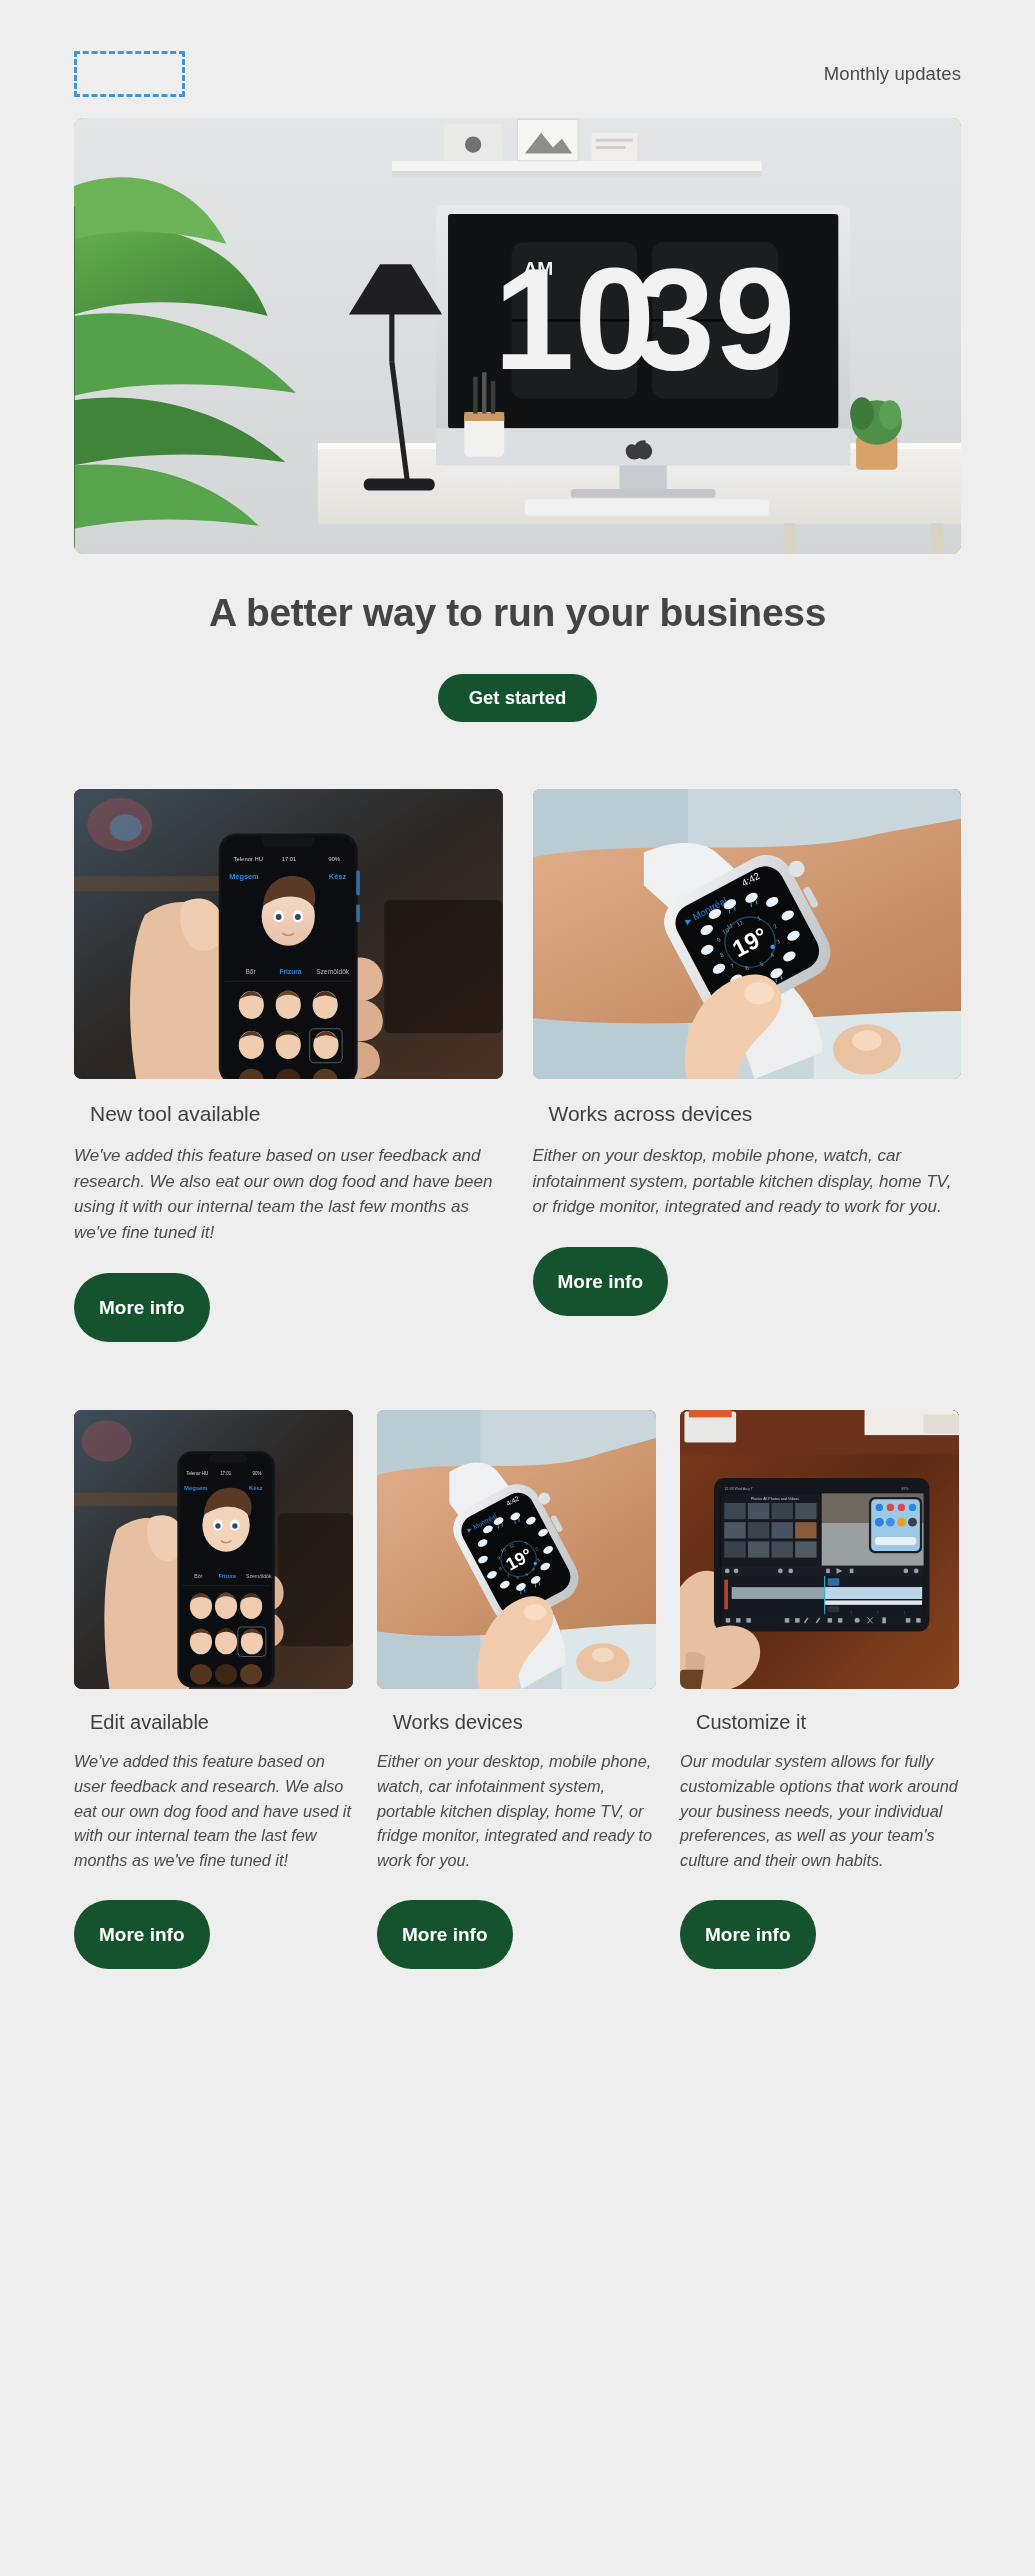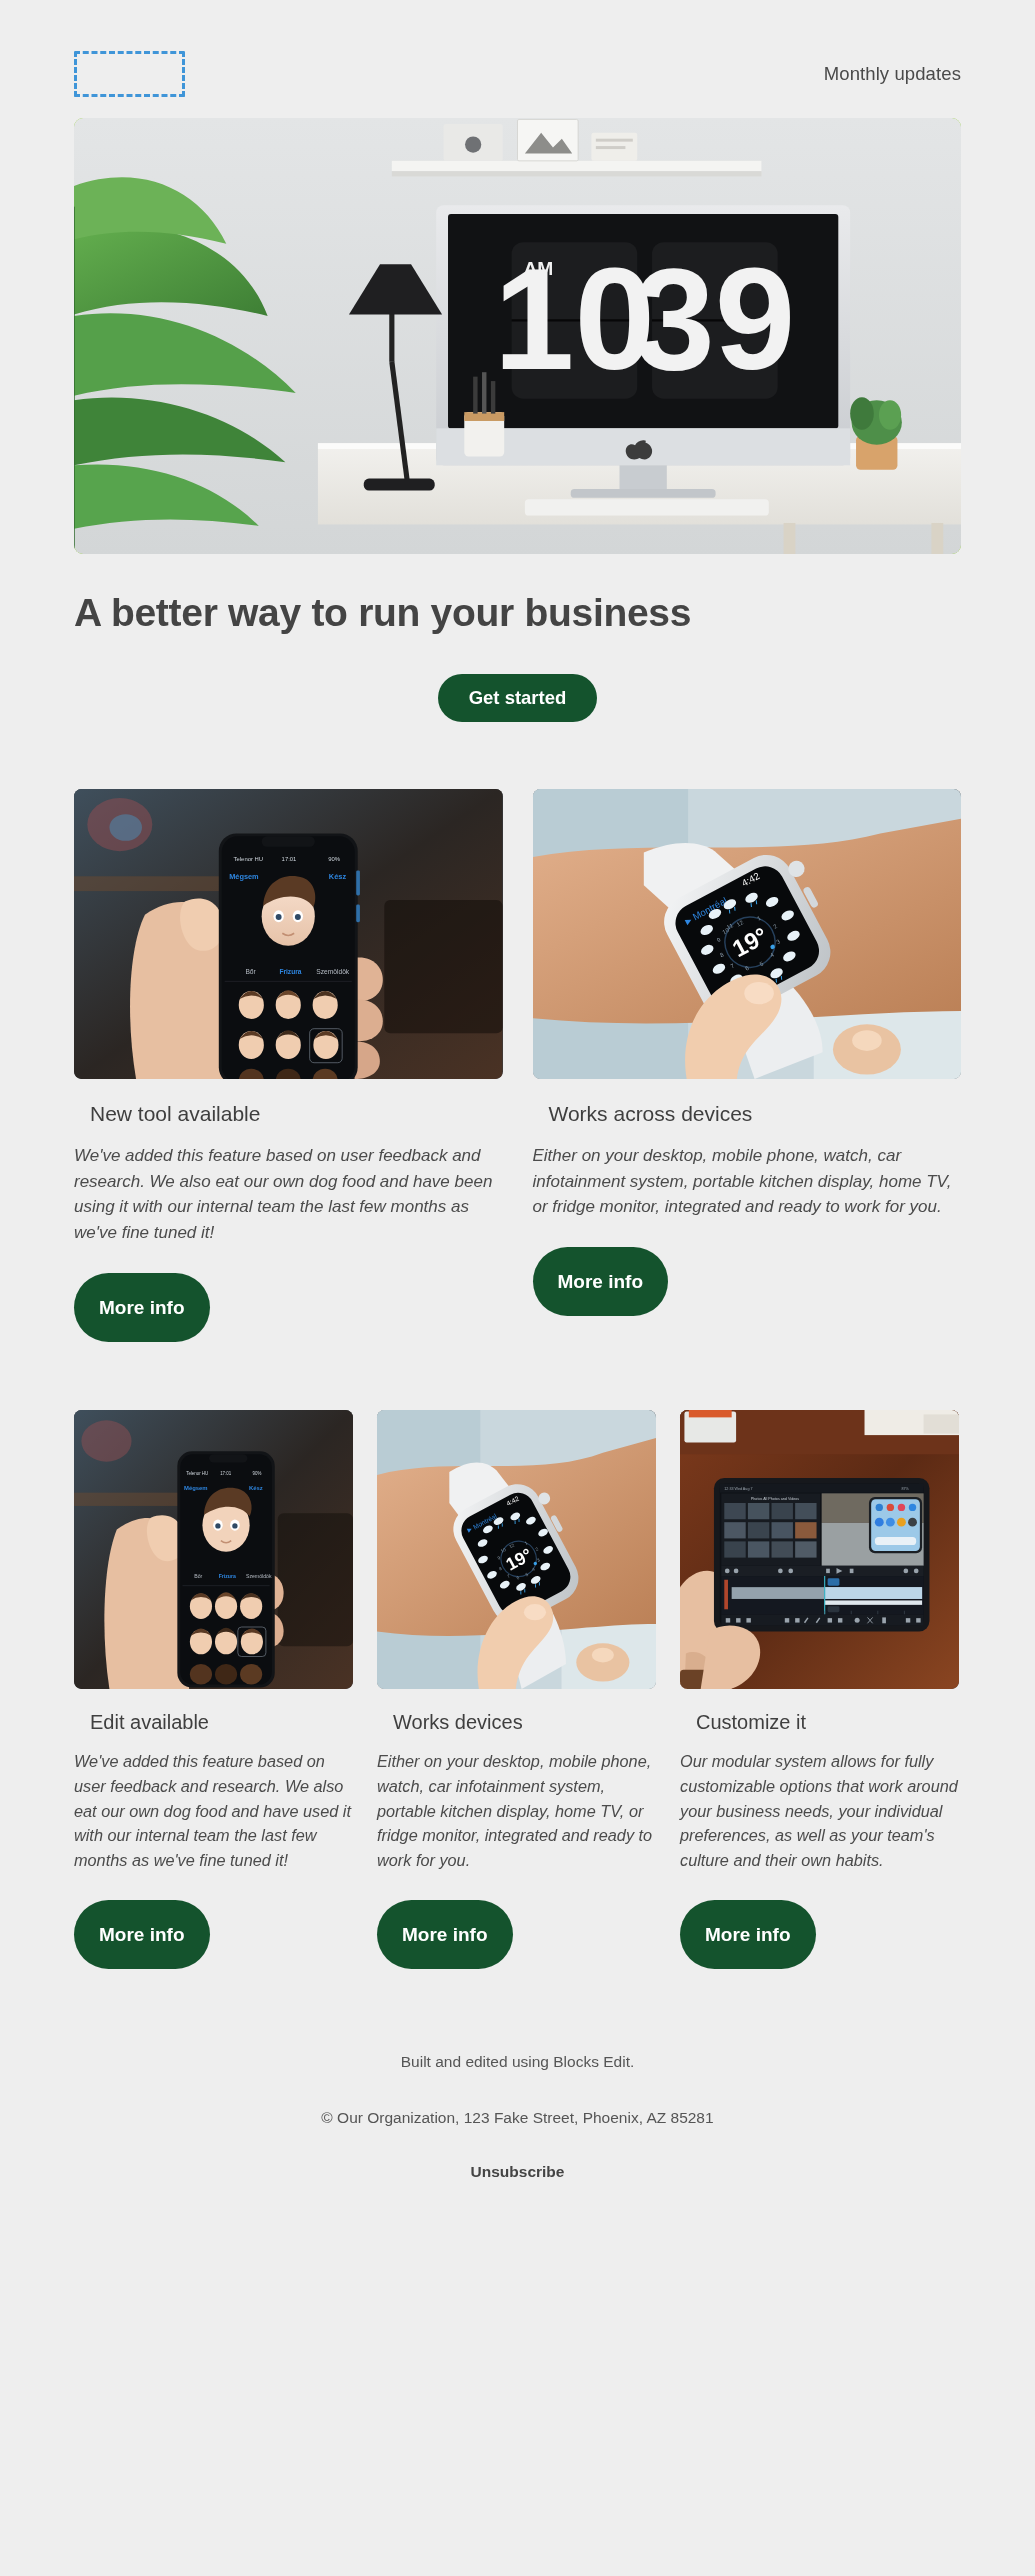--- a/index.html
+++ b/index.html
@@ -56,20 +56,21 @@
     position: relative;
     display: block;
     background: #84cc16;
   }
   .hero-img svg { display:block; width:100%; height:100%; }
 
   .hero-title {
     font-size: 39px;
     font-weight: bold;
     color: #444444;
+    text-align: center;
     margin: 37px 0 0 0;
     letter-spacing: -0.3px;
     line-height: 1.15;
   }
   .hero-body {
     font-size: 18.5px;
     color: #4a4a4a;
     text-align: center;
     line-height: 1.45;
     margin: 21px auto 0 auto;
@@ -707,21 +708,16 @@
           </svg>
         </div>
         <h2 class="card-h">Customize it</h2>
         <p class="card-p">Our modular system allows for fully customizable options that work around your business needs, your individual preferences, as well as your team's culture and their own habits.</p>
         <div class="card-btn-row">
           <button class="btn btn-sm">More info</button>
         </div>
       </div>
     </div>
 
-    <div class="footer">
-      <p class="footer-line">Built and edited using Blocks Edit.</p>
-      <p class="footer-line spaced">© Our Organization, 123 Fake Street, Phoenix, AZ 85281</p>
-      <a class="footer-link" href="#">Unsubscribe</a>
-    </div>
 
   </div>
 </div>
 
 
 </body></html>

